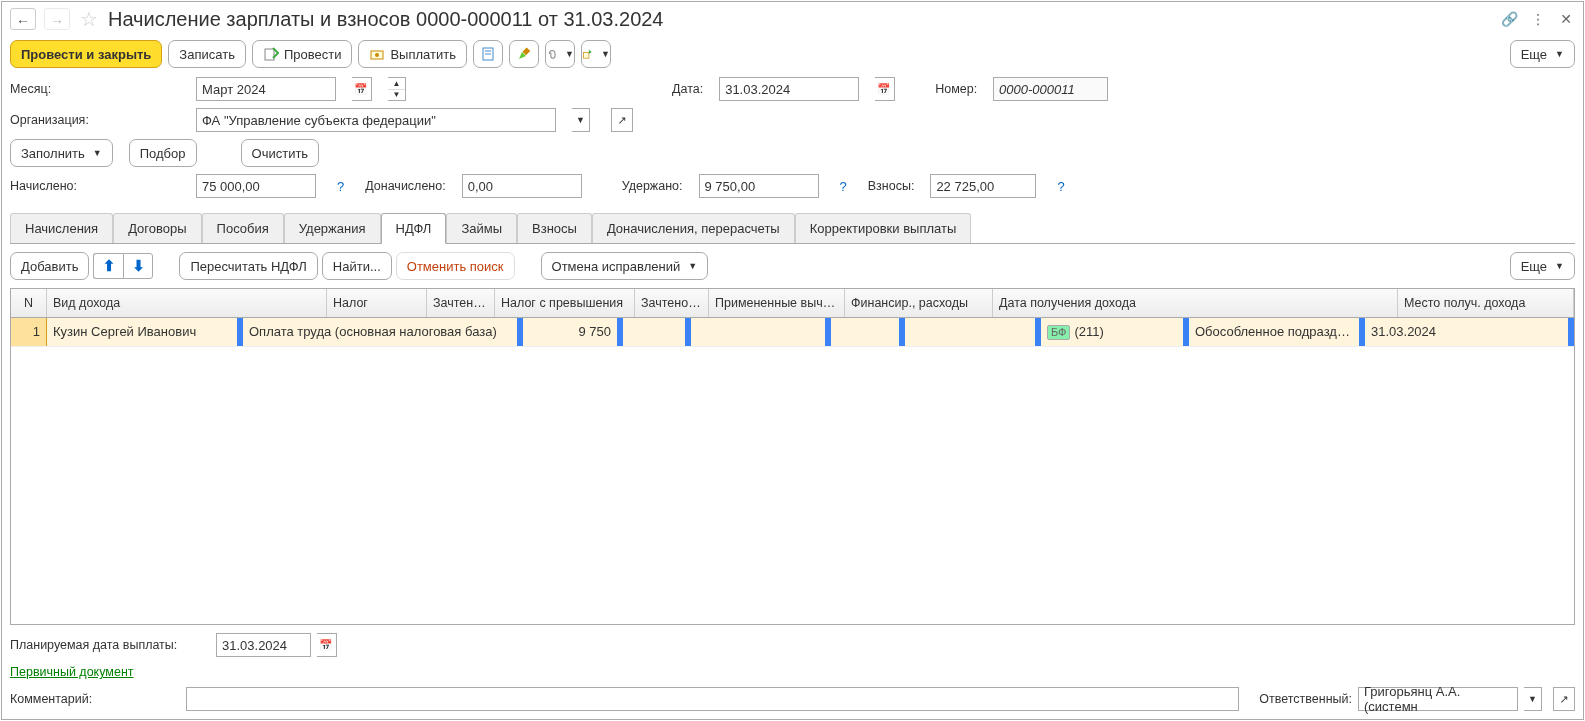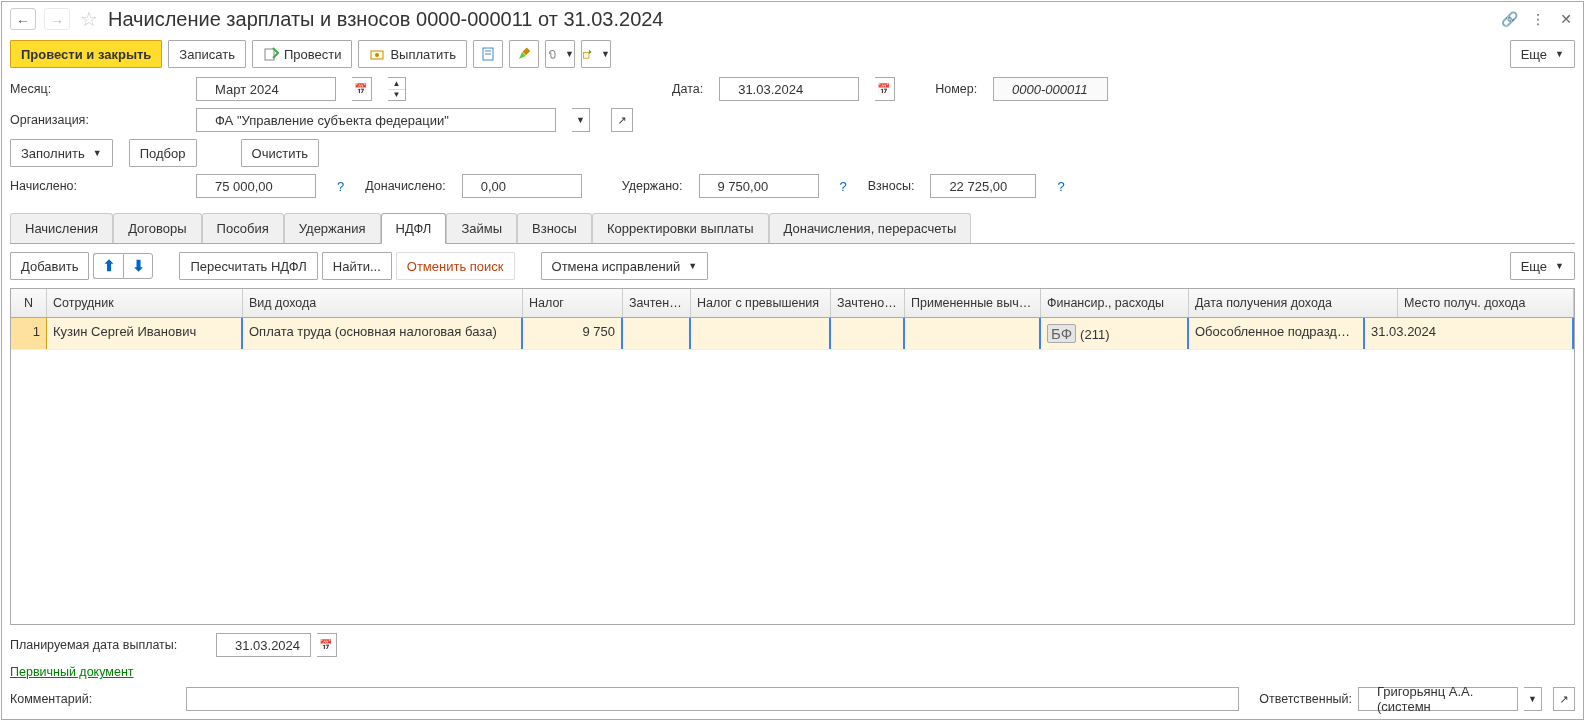--- a/index.html
+++ b/index.html
@@ -6,59 +6,59 @@
 body { font-family: Arial, sans-serif; font-size: 12.5px; background: #fff; color: #333; width: 1585px; height: 721px; overflow: hidden; }
 .window { border: 1px solid #aaa; width: 1583px; height: 719px; margin: 1px; display: flex; flex-direction: column; }
 .titlebar { display: flex; align-items: center; padding: 5px 8px; gap: 8px; font-size: 19px; }
 .nav-btn { width: 26px; height: 22px; border: 1px solid #ccc; border-radius: 3px; background: #fff; display: flex; align-items: center; justify-content: center; cursor: pointer; font-size: 14px; color: #555; }
 .nav-btn.disabled { opacity: 0.4; }
 .star-icon { color: #ccc; font-size: 20px; padding: 0 2px; }
 .title-text { flex: 1; font-size: 20px; font-weight: normal; }
 .win-btns { display: flex; gap: 10px; align-items: center; }
 .win-btn { width: 18px; height: 18px; display: flex; align-items: center; justify-content: center; cursor: pointer; color: #666; font-size: 14px; }
 .toolbar { display: flex; align-items: center; padding: 4px 8px; gap: 6px; }
-.btn { height: 28px; padding: 0 10px; border: 1px solid #aaa; border-radius: 1px; background: #fff; display: inline-flex; align-items: center; justify-content: center; cursor: pointer; font-size: 13px; white-space: nowrap; gap: 5px; }
+.btn { height: 28px; padding: 0 10px; border: 1px solid #aaa; border-radius: 7px; background: #fff; display: inline-flex; align-items: center; justify-content: center; cursor: pointer; font-size: 13px; white-space: nowrap; gap: 5px; }
 .btn.yellow { background: #ffdd2d; border-color: #d4a017; font-weight: bold; }
 .btn.icon-only { width: 30px; padding: 0; }
 .btn svg { width: 16px; height: 16px; }
 .caret { font-size: 9px; margin-left: 3px; }
 .spacer { flex: 1; }
 .form-area { padding: 5px 8px; }
 .form-row { display: flex; align-items: center; margin-bottom: 7px; gap: 16px; }
 .label { width: 170px; }
-.input { border: 1px solid #aaa; height: 24px; padding: 0 18px; background: #fff; font-size: 13px; display: flex; align-items: center; }
+.input { border: 1px solid #aaa; height: 24px; padding: 0 5px; background: #fff; font-size: 13px; display: flex; align-items: center; }
 .input.ro { background: #fafafa; font-style: italic; }
 .cal-btn { width: 20px; height: 24px; border: 1px solid #aaa; border-left: none; background: #fff; display: flex; align-items: center; justify-content: center; cursor: pointer; font-size: 11px; }
 .spin { display: flex; flex-direction: column; border: 1px solid #aaa; border-left: none; height: 24px; width: 18px; }
 .spin-b { flex:1; display:flex; align-items:center; justify-content:center; font-size:8px; cursor:pointer; border-bottom: 1px solid #ddd; }
 .spin-b:last-child { border-bottom:none; }
 .q { color: #0066cc; font-size: 13px; margin: 0 5px; cursor: pointer; }
 .num-input { text-align: right; }
 .tabs { display: flex; border-bottom: 1px solid #aaa; margin: 3px 8px 0 8px; }
 .tab { padding: 7px 14px; border: 1px solid #ccc; border-bottom: none; background: #f0f0f0; margin-right: 0; cursor: pointer; font-size: 13px; position: relative; border-radius: 3px 3px 0 0; }
 .tab.active { background: #fff; border-color: #aaa; border-bottom: 1px solid #fff; margin-bottom: -1px; z-index: 2; }
 .tab-toolbar { display: flex; align-items: center; padding: 8px; gap: 4px; }
 .arrow-btn { width: 30px; height: 26px; border: 1px solid #aaa; border-radius: 3px; background: #fff; display: flex; align-items: center; justify-content: center; cursor: pointer; font-size: 15px; font-weight: bold; }
 .arrow-btn.up { color: #0066cc; }
 .arrow-btn.down { color: #0066cc; }
 .btn.disabled { color: #c2410c; border-color: #ddd; }
 .table-wrap { margin: 0 8px; border: 1px solid #aaa; flex: 1; overflow: hidden; }
 .grid-head { display: flex; background: linear-gradient(#fafafa,#ececec); border-bottom: 1px solid #aaa; }
 .gh { padding: 7px 6px; border-right: 1px solid #ccc; font-size: 12.5px; overflow: hidden; text-overflow: ellipsis; white-space: nowrap; }
 .grid-row { display: flex; background: #fff5dd; border-bottom: 1px solid #eee; }
-.gc { padding: 6px; border-right: 2px solid #3b82f6; font-size: 13px; overflow: hidden; text-overflow: ellipsis; white-space: nowrap; }
+.gc { padding: 6px; border-right: 6px solid #3b82f6; font-size: 13px; overflow: hidden; text-overflow: ellipsis; white-space: nowrap; }
 .gc.n { text-align: right; background: #ffe19e; border-right: 1px solid #d4a017; }
 .gc.num { text-align: right; }
 .grid-body { height: 260px; overflow: auto; }
 .bottom { padding: 8px; display: flex; flex-direction: column; gap: 8px; }
 .link { color: #008000; text-decoration: underline; cursor: pointer; }
 .footer-row { display: flex; align-items: center; gap: 6px; }
 .sel-btn { width: 18px; height: 24px; border: 1px solid #aaa; border-left:none; background:#fff; display:flex; align-items:center; justify-content:center; cursor:pointer; font-size:9px; }
 .ext-btn { width: 22px; height: 24px; border: 1px solid #aaa; background:#fff; display:flex; align-items:center; justify-content:center; cursor:pointer; font-size:11px; margin-left:5px; }
-.currency-tag { display:inline-block; border:1px solid #aaa; border-radius:2px; font-size:15px; padding:1px 3px; background:#e5e5e5; margin-right:4px; color:#666; line-height:1; }
+.currency-tag { display:inline-block; border:1px solid #aaa; border-radius:2px; font-size:11px; padding:1px 3px; background:#86efac; margin-right:4px; color:#666; line-height:1; }
 .btn-group { display:flex; }
 .btn-group .arrow-btn:first-child { border-radius:3px 0 0 3px; border-right:none; }
 .btn-group .arrow-btn:last-child { border-radius:0 3px 3px 0; }
 </style>
 </head>
 <body>
 
 <div class="window">
   <div class="titlebar">
     <div class="nav-btn">←</div>
@@ -174,22 +174,22 @@
   </div>
 
   <div class="tabs">
     <div class="tab">Начисления</div>
     <div class="tab">Договоры</div>
     <div class="tab">Пособия</div>
     <div class="tab">Удержания</div>
     <div class="tab active">НДФЛ</div>
     <div class="tab">Займы</div>
     <div class="tab">Взносы</div>
+    <div class="tab">Доначисления, перерасчеты</div>
     <div class="tab">Корректировки выплаты</div>
-    <div class="tab">Доначисления, перерасчеты</div>
   </div>
 
   <div class="tab-toolbar">
     <div class="btn">Добавить</div>
     <div class="btn-group">
       <div class="arrow-btn up">⬆</div>
       <div class="arrow-btn down">⬇</div>
     </div>
     <span style="width:18px"></span>
     <div class="btn">Пересчитать НДФЛ</div>
@@ -203,21 +203,20 @@
     <div class="spacer"></div>
     <div class="btn">
       <span>Еще</span>
         <span class="caret">▼</span>
     </div>
   </div>
 
   <div class="table-wrap" style="display:flex;flex-direction:column;">
     <div class="grid-head">
       <div class="gh" style="width:36px;text-align:center">N</div>
-      <div class="gh" style="width:196px">Сотрудник</div>
       <div class="gh" style="width:280px">Вид дохода</div>
       <div class="gh" style="width:100px">Налог</div>
       <div class="gh" style="width:68px">Зачтен…</div>
       <div class="gh" style="width:140px">Налог с превышения</div>
       <div class="gh" style="width:74px">Зачтено…</div>
       <div class="gh" style="width:136px">Примененные выч…</div>
       <div class="gh" style="width:148px">Финансир., расходы</div>
       <div class="gh" style="flex:1">Дата получения дохода</div>
       <div class="gh" style="width:176px">Место получ. дохода</div>
     </div>

